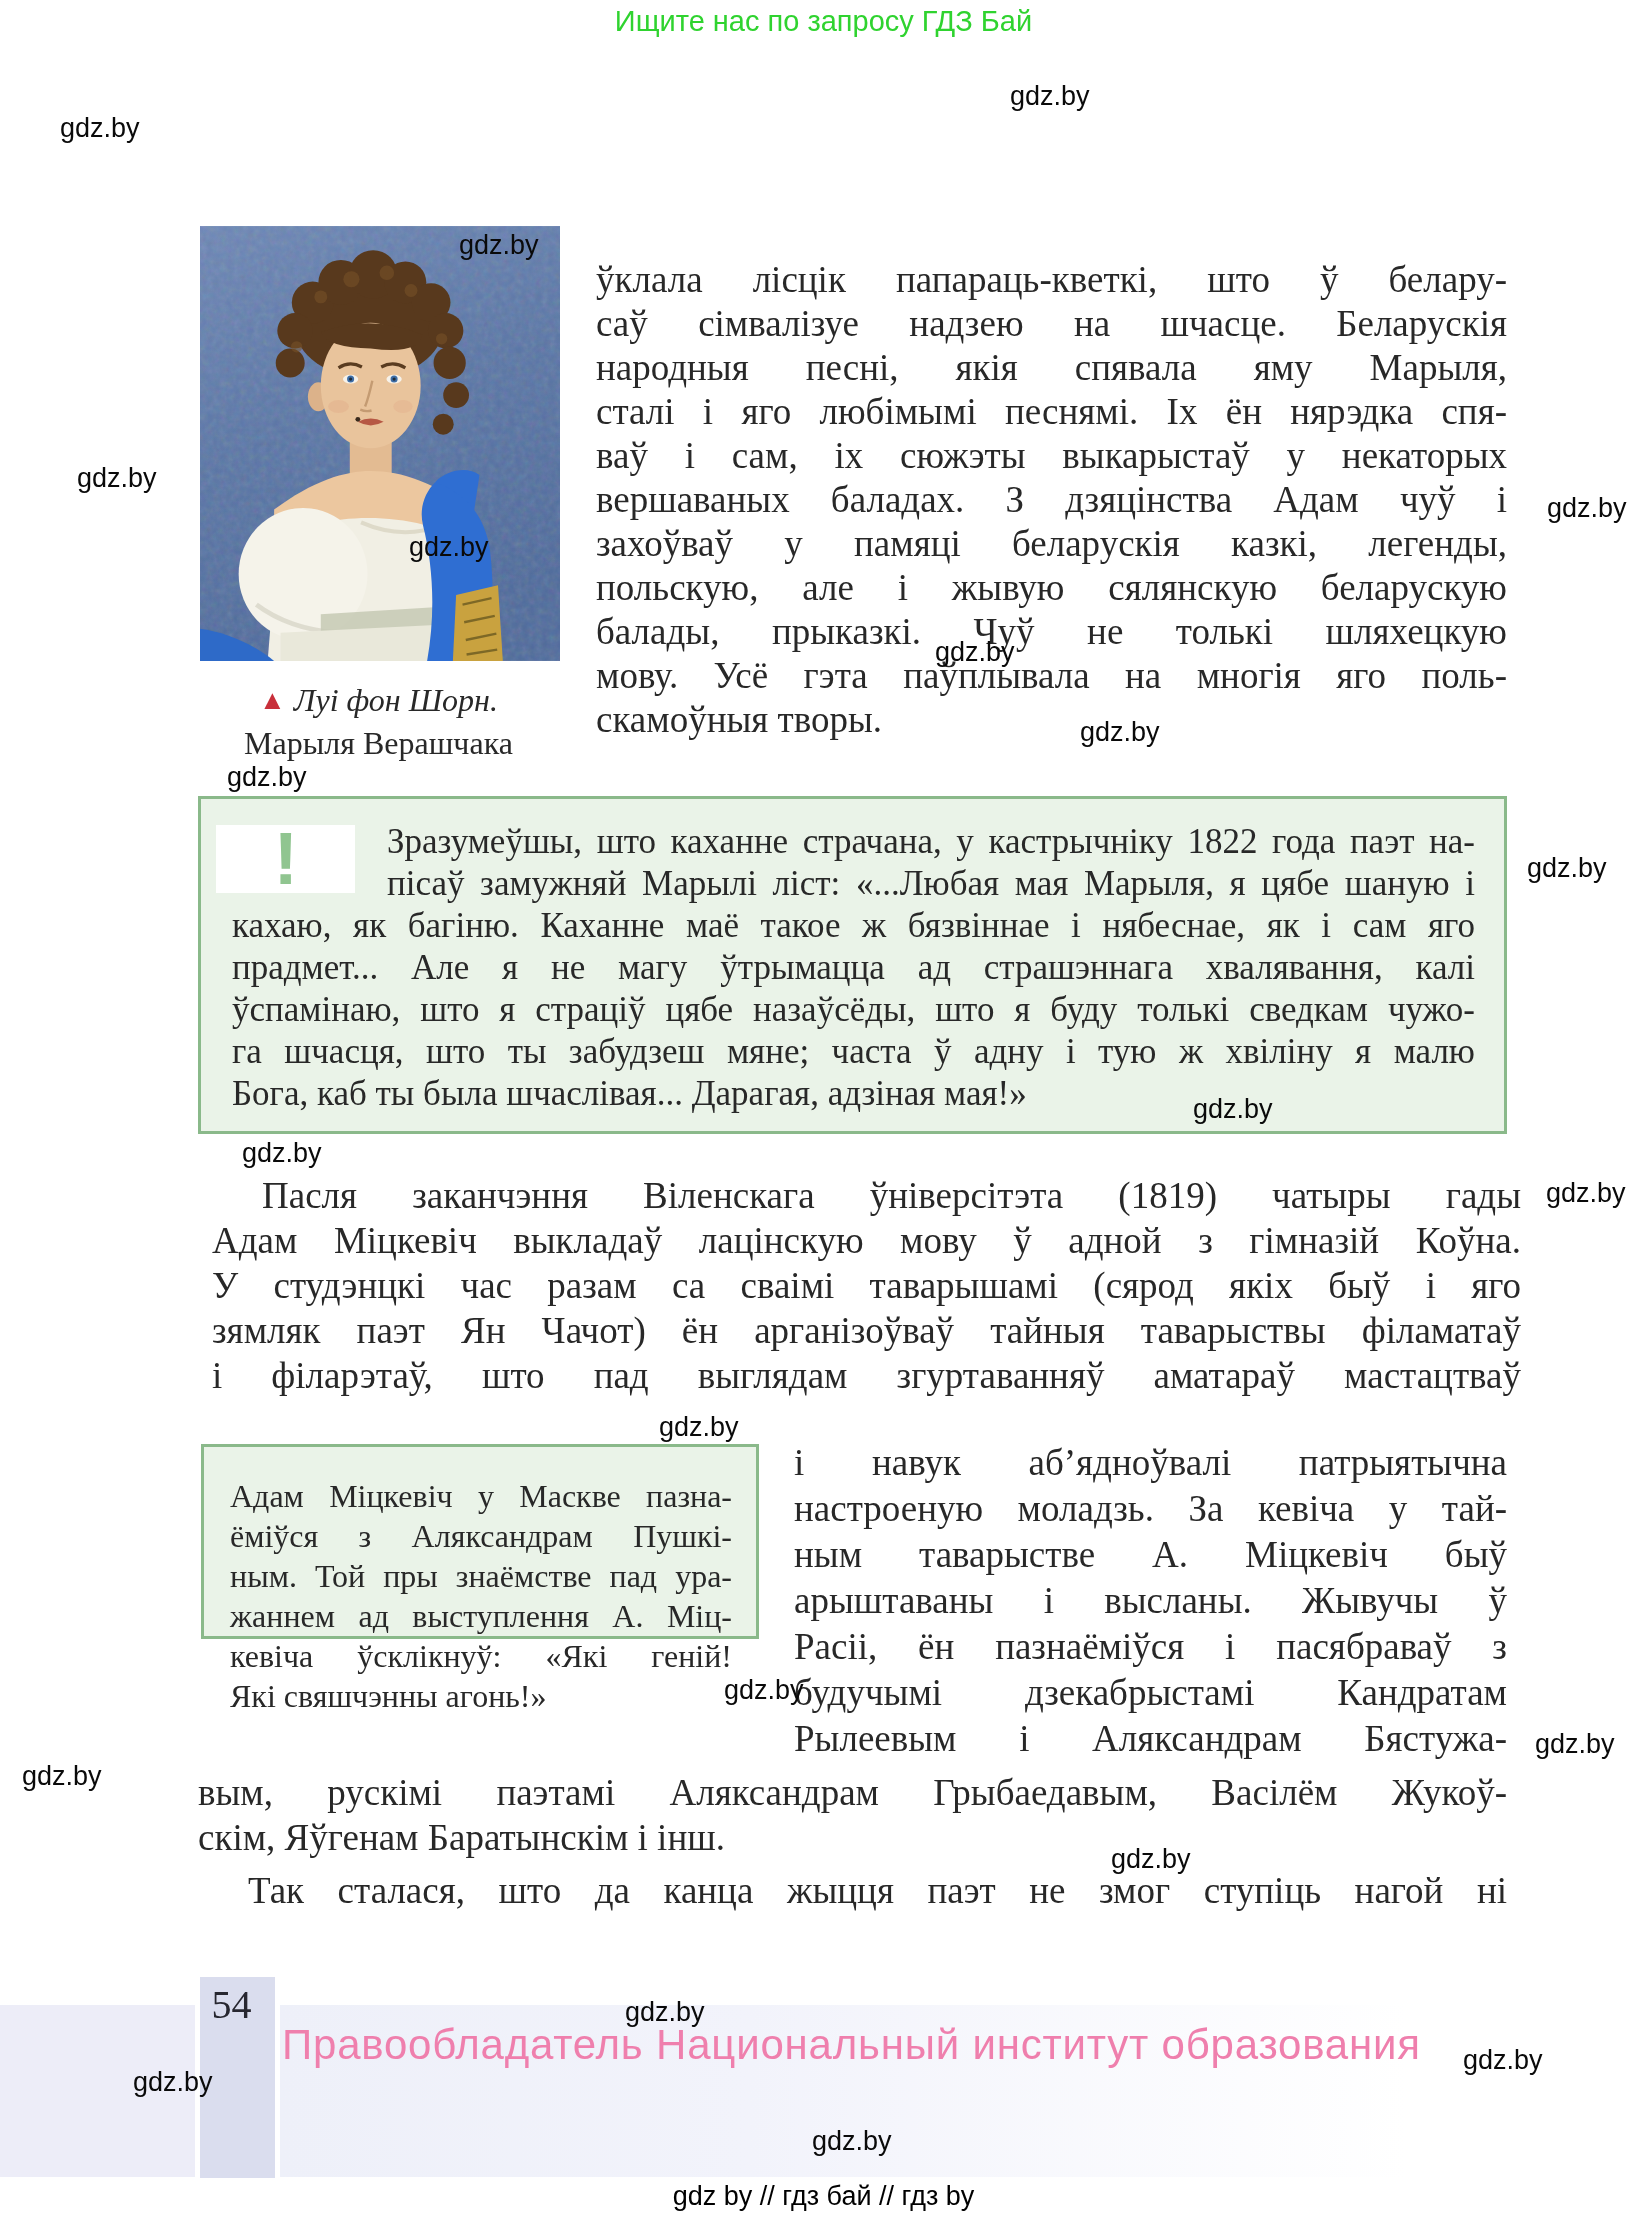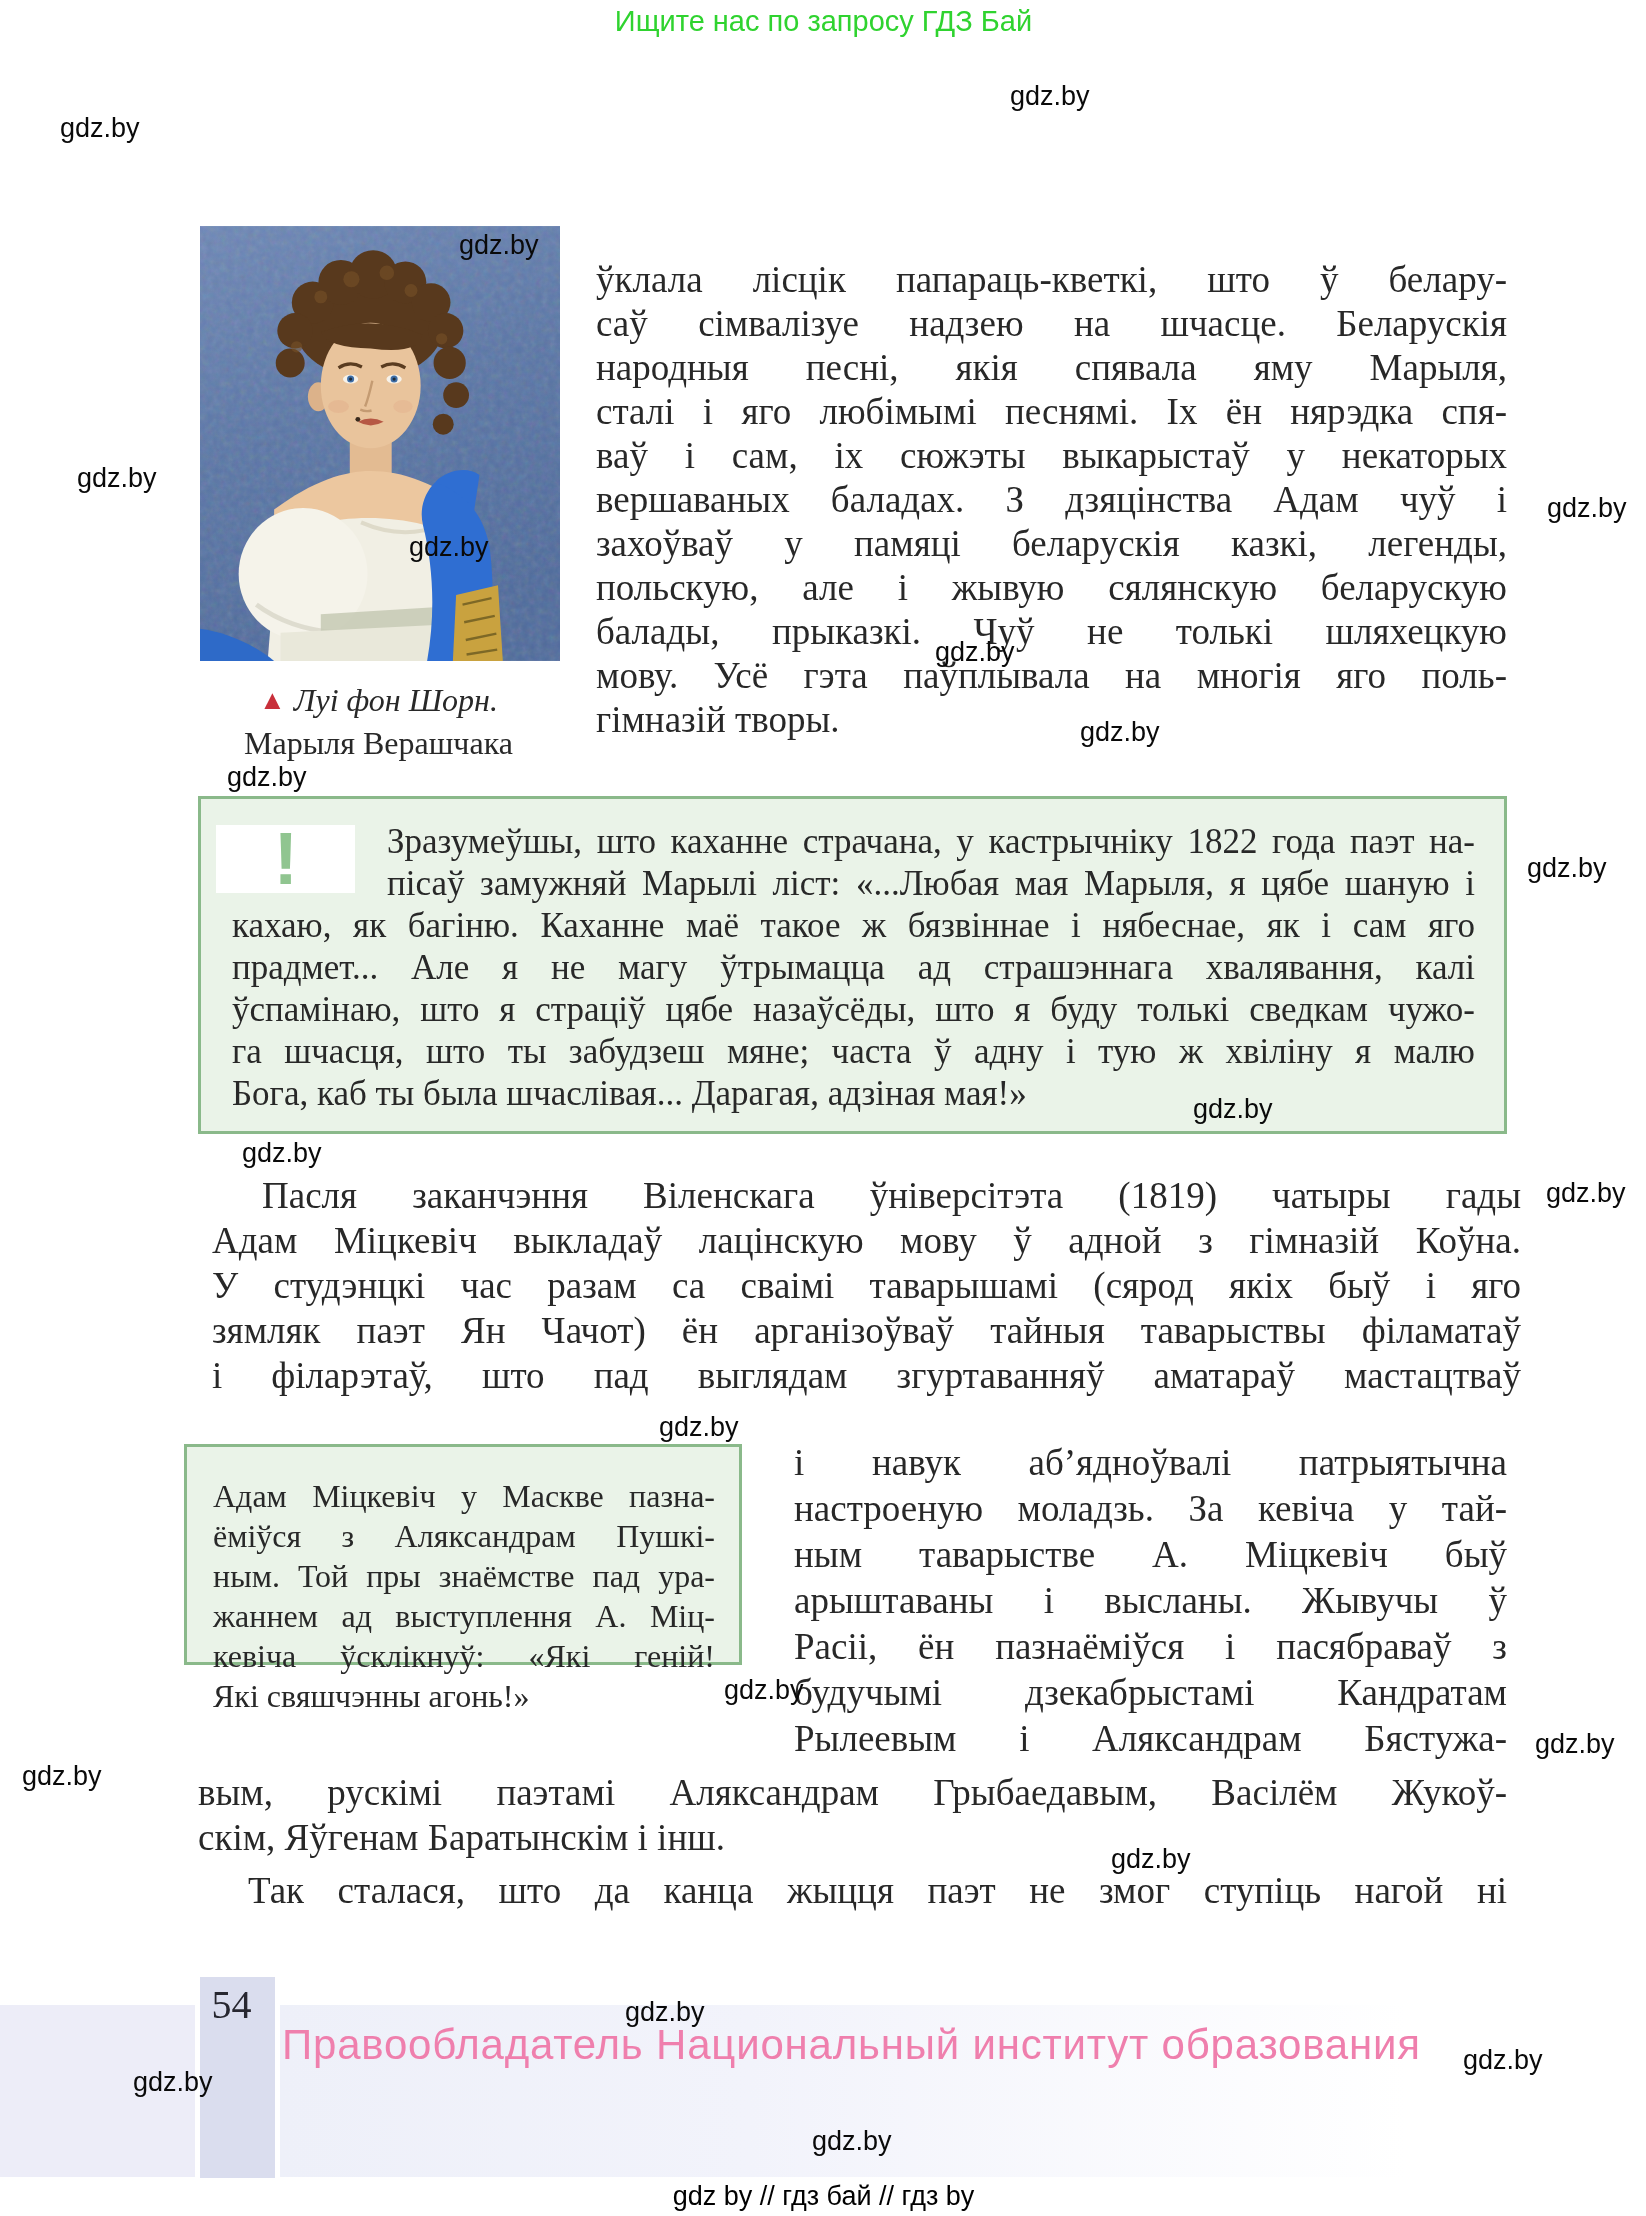--- a/index.html
+++ b/index.html
@@ -24,21 +24,21 @@
   #para3{left:198px;top:1770px;width:1309px;font-size:37px;line-height:45px;}
   #para4{left:198px;top:1868px;width:1309px;font-size:37px;line-height:45px;}
 
   .callout{position:absolute;border:3.2px solid #8ab98a;background:#eaf3e8;box-sizing:border-box;}
   #callout1{left:198px;top:796px;width:1309px;height:338px;}
   #callout1 .co-lines{position:absolute;left:31px;right:29px;top:22px;font-size:35px;line-height:42px;}
   .bang{position:absolute;left:15.3px;top:26px;width:139px;height:68px;background:#ffffff;
         display:flex;align-items:center;justify-content:center;}
   .bang span{font-family:"Liberation Sans","DejaVu Sans",sans-serif;font-weight:bold;
              font-size:74px;line-height:68px;}
-  #callout2{left:184px;top:1444px;width:558px;height:221px;}
+  #callout2{left:201px;top:1444px;width:558px;height:195px;}
   #callout2 .co-lines{position:absolute;left:26px;right:24px;top:29px;font-size:32px;line-height:40px;}
 
   .portrait{position:absolute;left:200px;top:226px;width:360px;height:435px;}
   .caption{position:absolute;left:193px;top:679px;width:371px;text-align:center;
            font-size:32px;line-height:43px;}
   .caption .tri{font-size:27px;vertical-align:1.6px;}
 
   .band-a{position:absolute;left:0;top:2005px;width:195px;height:172px;background:#ededf8;}
   .band-strip{position:absolute;left:200px;top:1977px;width:75px;height:201px;background:#daddee;}
   .band-c{position:absolute;left:280px;top:2005px;width:1173px;height:172px;
@@ -153,21 +153,21 @@
       <div class="tline">ўклала лісцік папараць-кветкі, што ў белару-</div>
       <div class="tline">саў сімвалізуе надзею на шчасце. Беларускія</div>
       <div class="tline">народныя песні, якія спявала яму Марыля,</div>
       <div class="tline">сталі і яго любімымі песнямі. Іх ён нярэдка спя-</div>
       <div class="tline">ваў і сам, іх сюжэты выкарыстаў у некаторых</div>
       <div class="tline">вершаваных баладах. З дзяцінства Адам чуў і</div>
       <div class="tline">захоўваў у памяці беларускія казкі, легенды,</div>
       <div class="tline">польскую, але і жывую сялянскую беларускую</div>
       <div class="tline">балады, прыказкі. Чуў не толькі шляхецкую</div>
       <div class="tline">мову. Усё гэта паўплывала на многія яго поль-</div>
-      <div class="tline lleft">гімназій творы.</div>
+      <div class="tline lleft">скамоўныя творы.</div>
     </div>
 
   <div id="callout1" class="callout" style="border-color: rgb(138, 185, 138); background-color: rgb(234, 243, 232);">
     <div class="bang">
       <span style="color: rgb(144, 197, 144);">!</span>
     </div>
     <div class="co-lines">
         <div class="tline iico">Зразумеўшы, што каханне страчана, у кастрычніку 1822 года паэт на-</div>
         <div class="tline iico">пісаў замужняй Марылі ліст: «...Любая мая Марыля, я цябе шаную і</div>
         <div class="tline">кахаю, як багіню. Каханне маё такое ж бязвіннае і нябеснае, як і сам яго</div>

